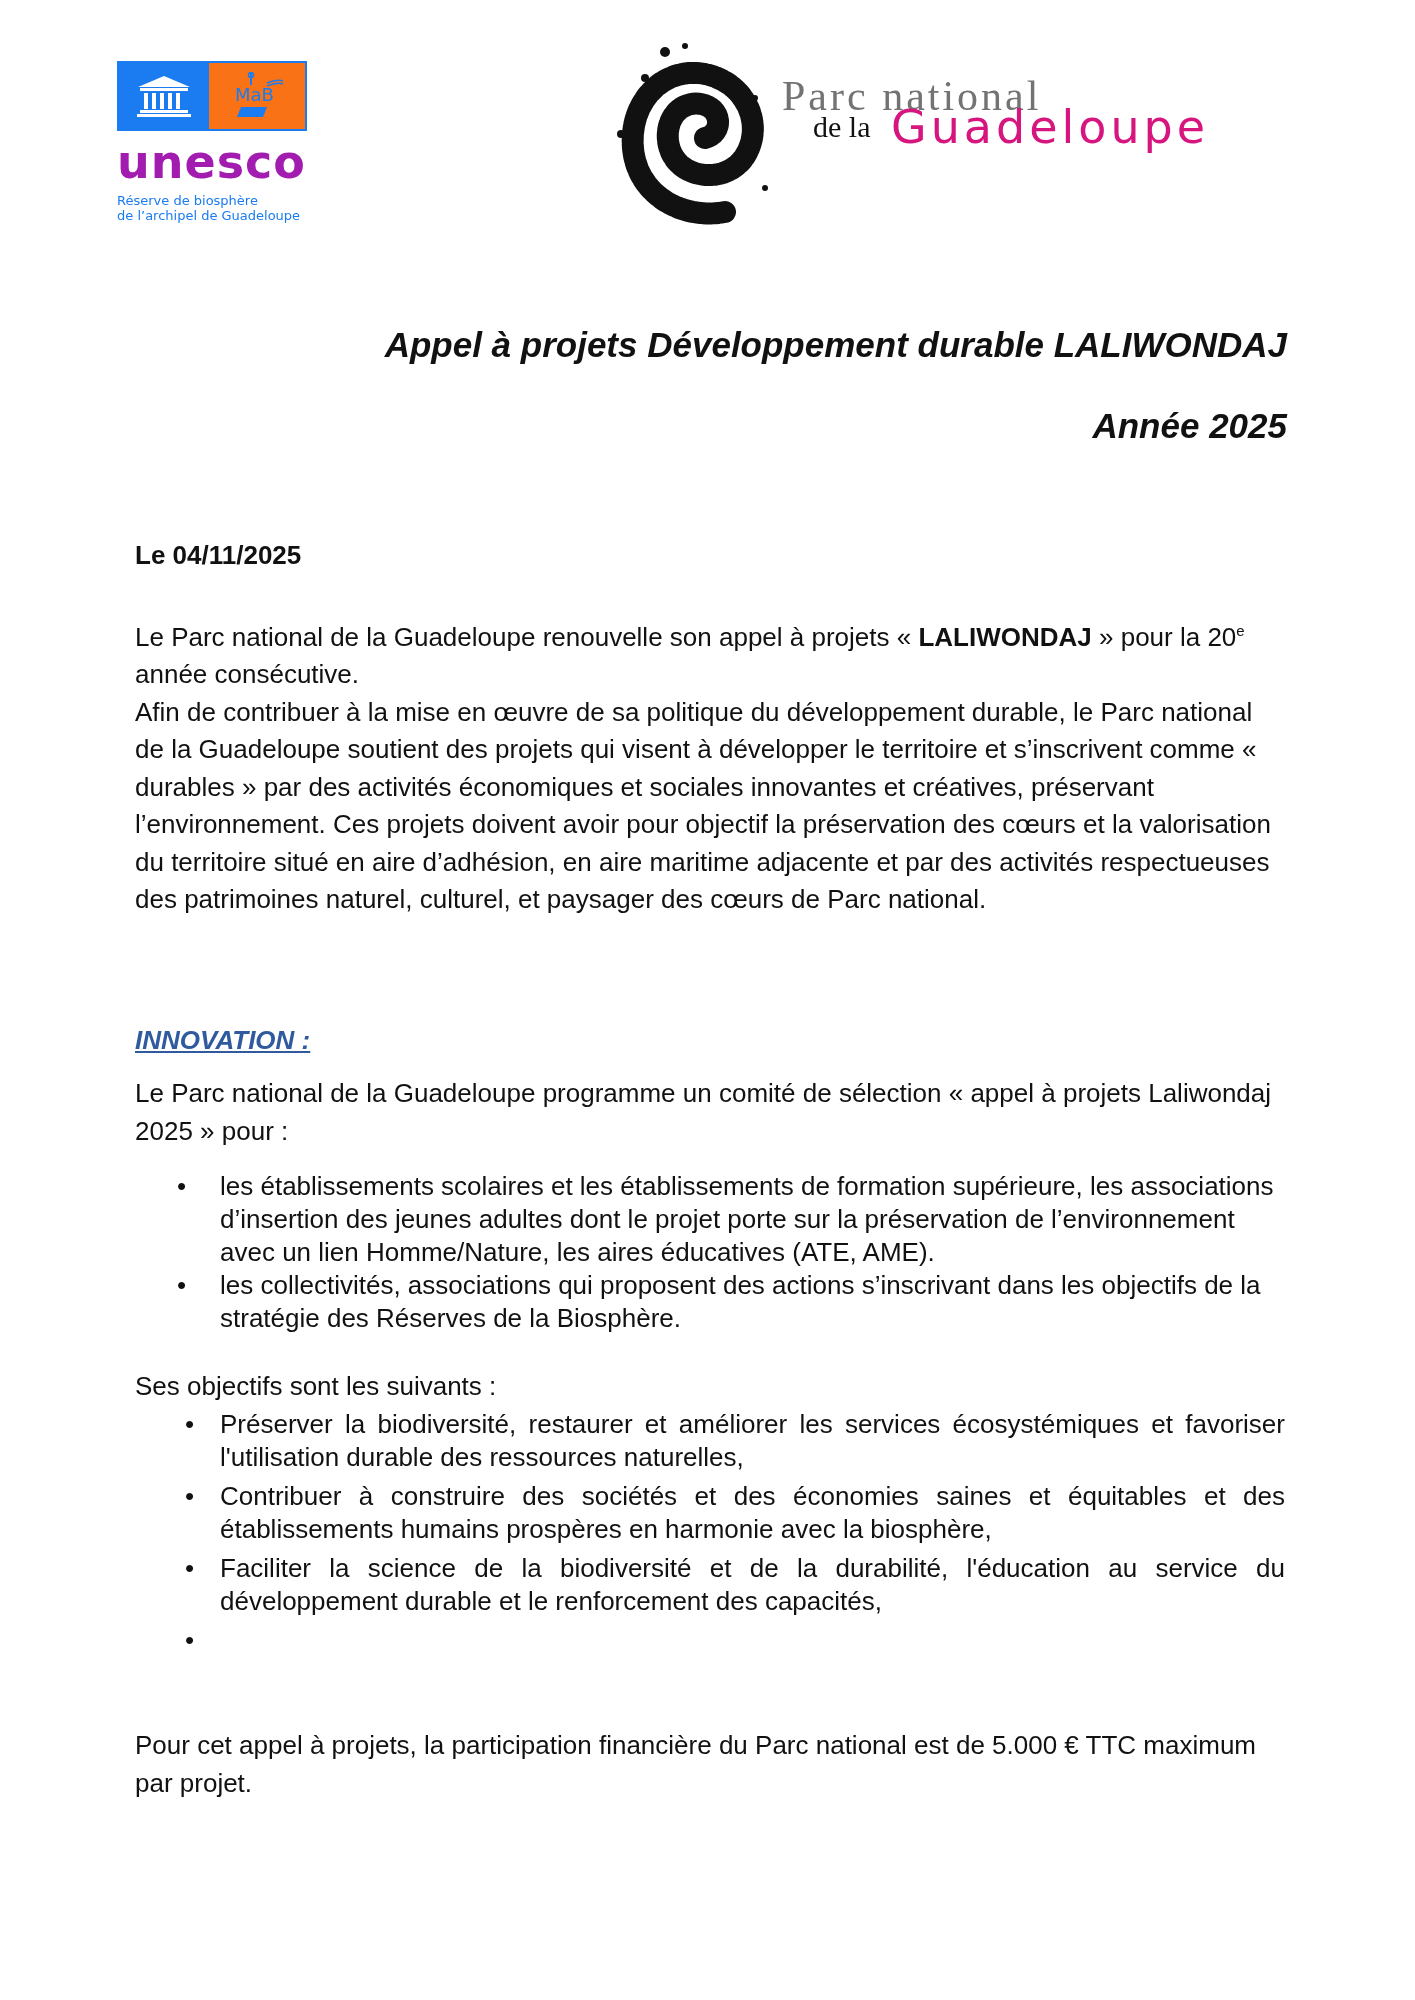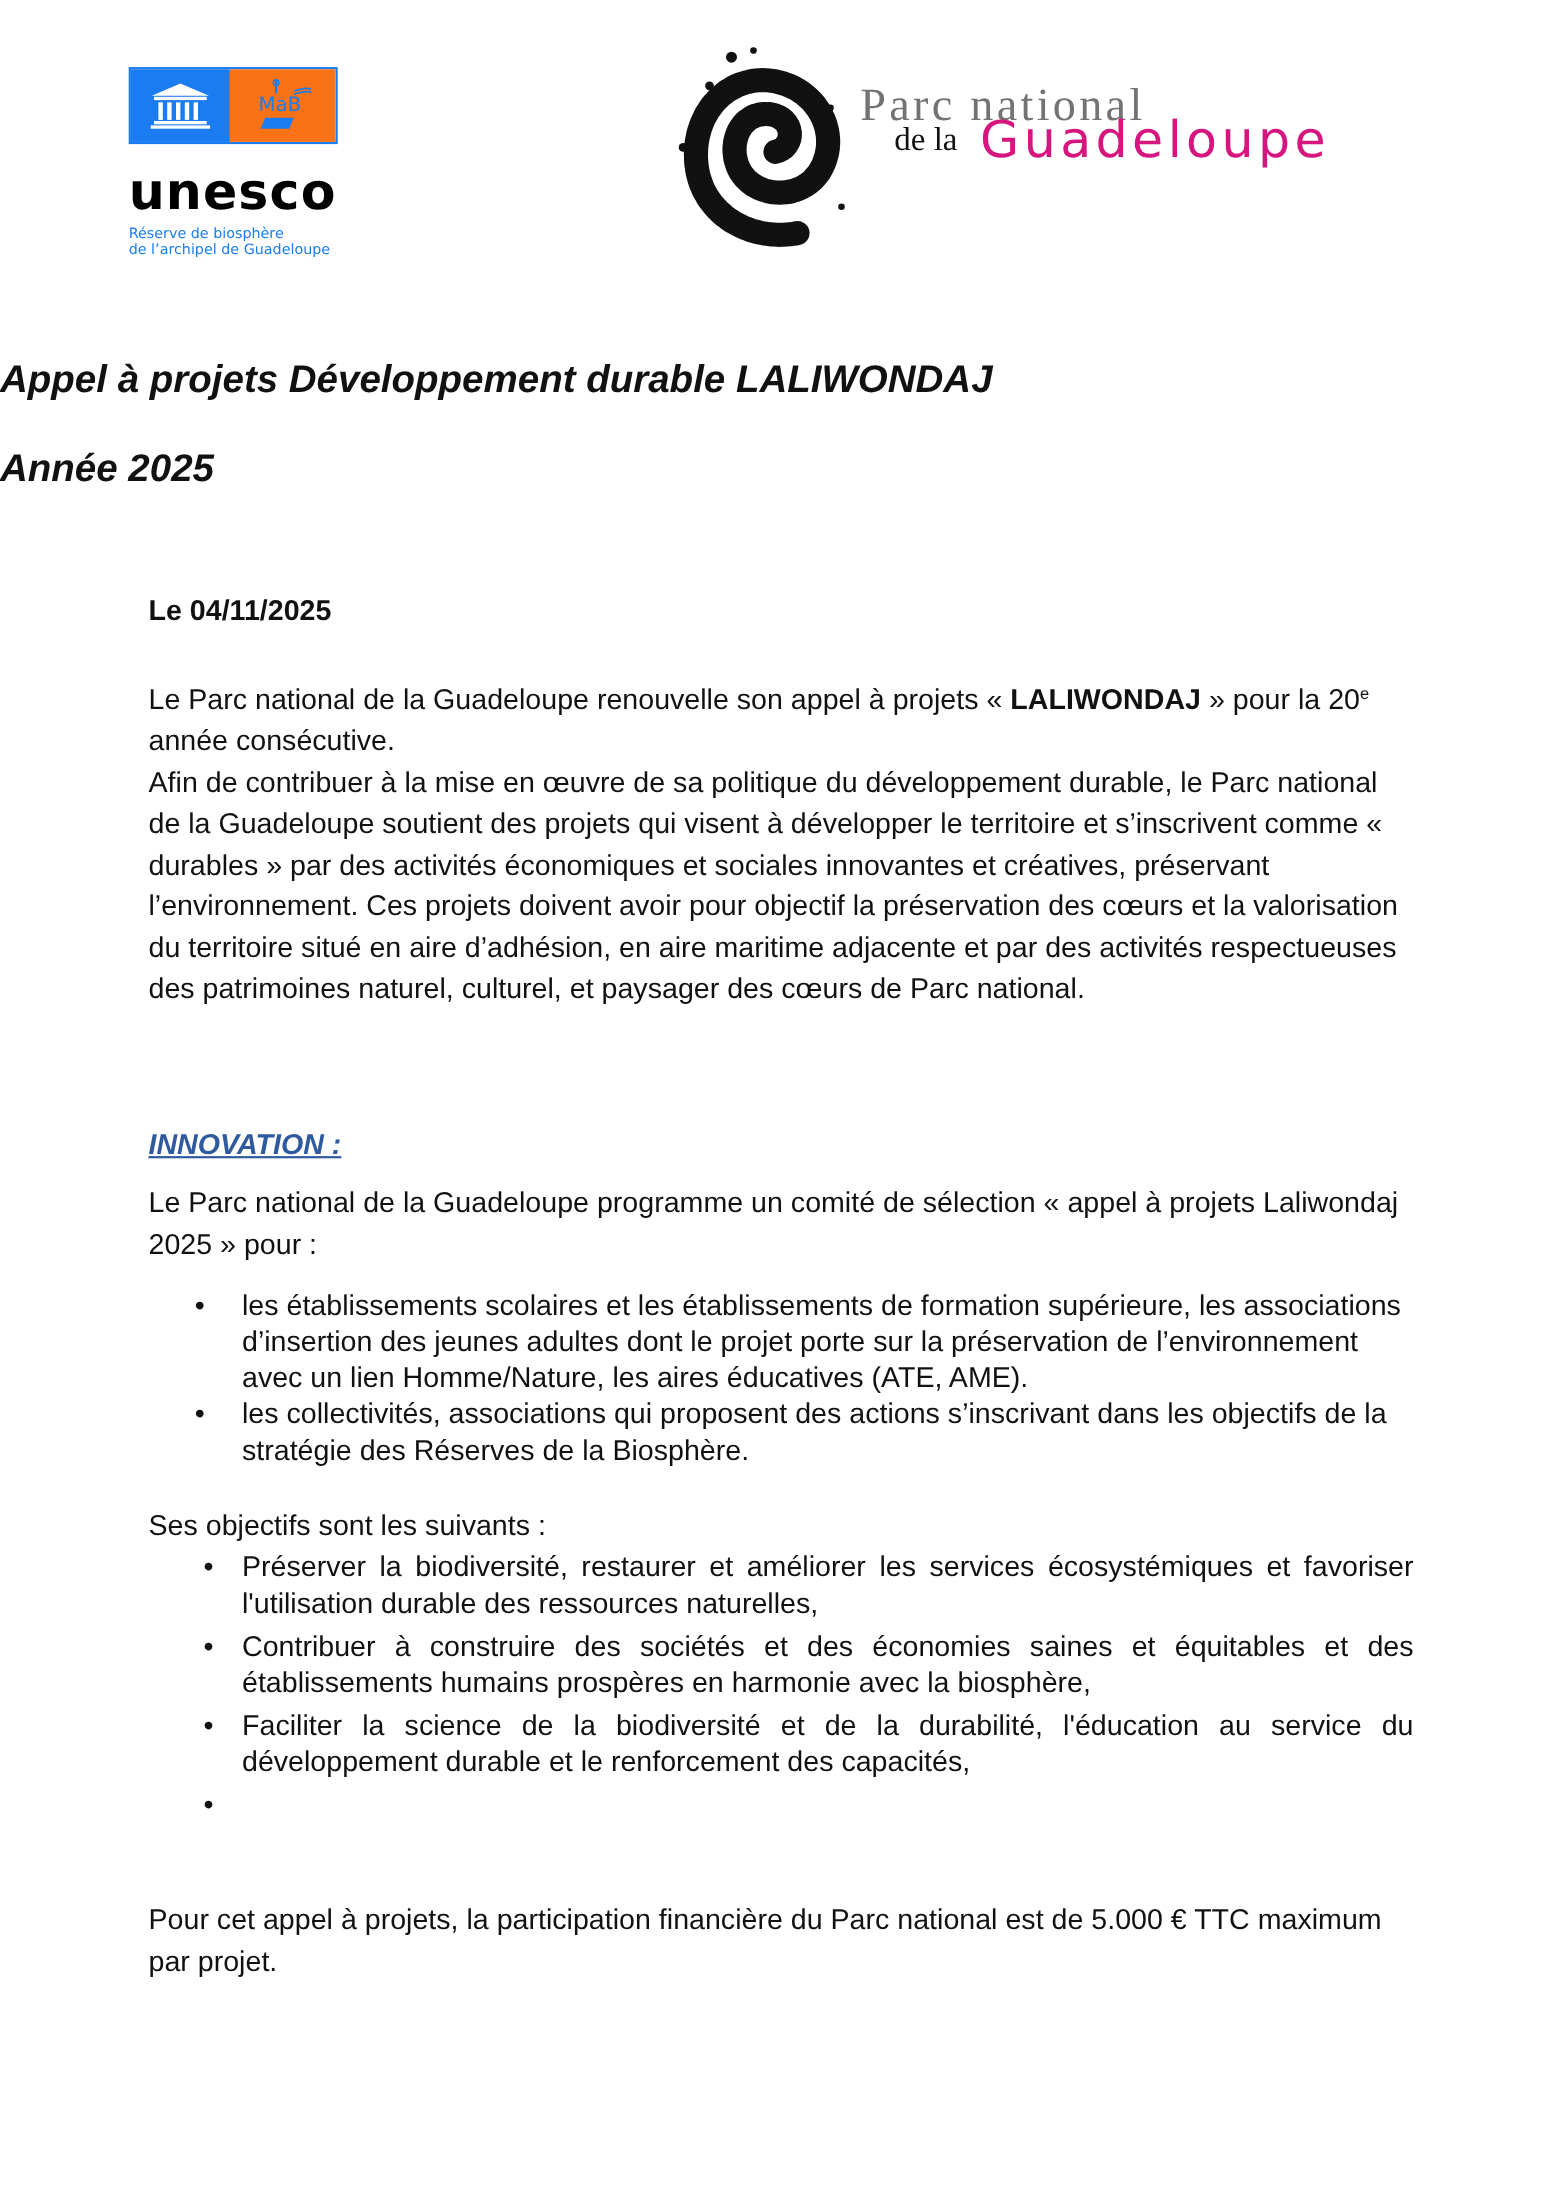--- a/index.html
+++ b/index.html
@@ -5,31 +5,31 @@
   html, body { margin: 0; padding: 0; background: #ffffff; }
   body {
     width: 1415px; height: 2000px; position: relative; overflow: hidden;
     font-family: "Liberation Sans", sans-serif; color: #111111;
   }
   
   .unesco { position: absolute; left: 117px; top: 61px; width: 190px; }
   .unesco-top { display: flex; width: 186px; height: 66px; border: 2px solid #1a7cf0; }
   .unesco-temple { width: 90px; height: 66px; background: #1a7cf0; display: flex; align-items: center; justify-content: center; }
   .unesco-mab { flex: 1; background: #f97316; display: flex; align-items: center; justify-content: center; }
-  .unesco-word { font-family: "DejaVu Sans", sans-serif; font-weight: bold; font-size: 46px; color: #000000; letter-spacing: 1px; line-height: 1; margin-top: 20px; }
+  .unesco-word { font-family: "DejaVu Sans", sans-serif; font-weight: bold; font-size: 46px; color: #a21caf; letter-spacing: 1px; line-height: 1; margin-top: 8px; }
   .unesco-sub { font-family: "DejaVu Sans", sans-serif; font-size: 13px; line-height: 15px; color: #1a7cf0; margin-top: 8px; }
 
   
   .pn { position: absolute; left: 605px; top: 38px; width: 600px; height: 200px; }
   .pn-spiral { position: absolute; left: 0; top: 0; }
   .pn-line1 { position: absolute; left: 177px; top: 34px; font-family: "Liberation Serif", serif; font-size: 42px; color: #737373; letter-spacing: 3px; }
   .pn-line2 { position: absolute; left: 208px; top: 72px; font-family: "Liberation Serif", serif; font-size: 30px; color: #111; }
   .pn-line2b { position: absolute; left: 286px; top: 62px; font-family: "DejaVu Sans", sans-serif; font-size: 46px; color: #d6157f; letter-spacing: 4px; }
 
-  .title { position: absolute; left: 0; width: 1271px; text-align: left; font-weight: bold; font-style: italic; font-size: 35px; }
+  .title { position: absolute; left: 16px; width: 1271px; text-align: right; font-weight: bold; font-style: italic; font-size: 35px; }
   .t1 { top: 325px; }
   .t2 { top: 406px; }
 
   .body-text { position: absolute; left: 135px; width: 1150px; font-size: 26px; line-height: 37.5px; }
   .date { top: 537px; font-weight: bold; }
   .p1 { top: 612px; }
   .heading { top: 1022px; font-weight: bold; font-style: italic; color: #2f5a9e; text-decoration: underline; }
   .p2 { top: 1075px; }
   ul { margin: 0; padding: 0; list-style: none; }
   .list1 { position: absolute; left: 135px; top: 1170px; width: 1160px; font-size: 26px; line-height: 33px; }

